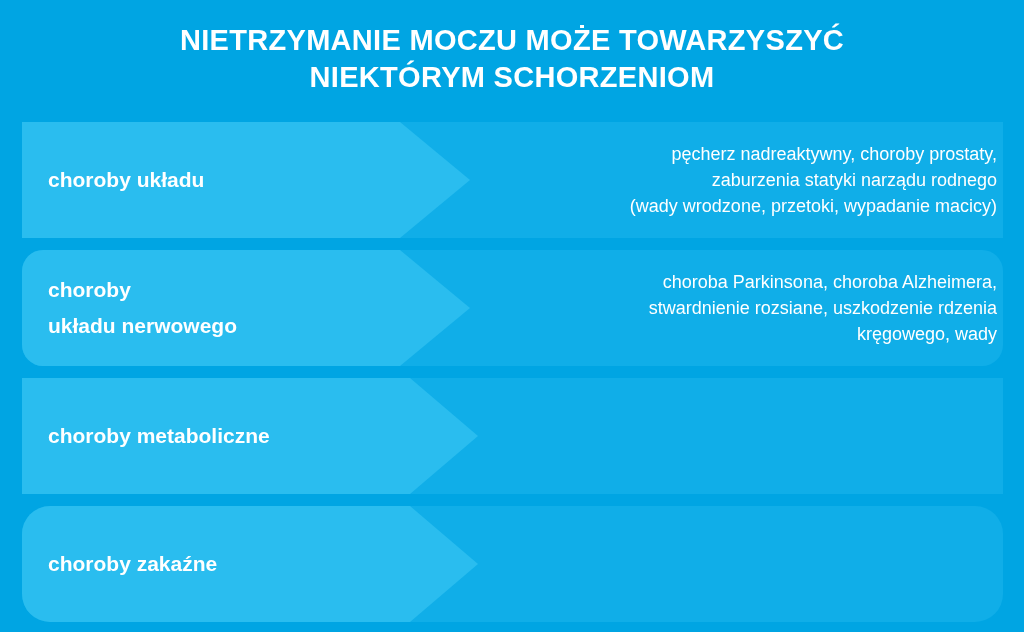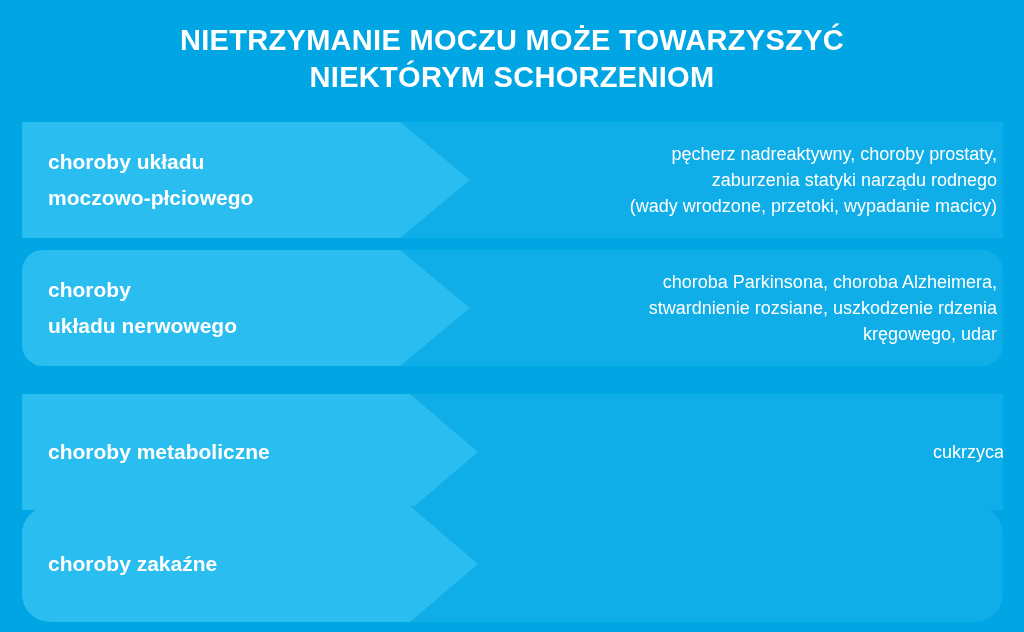--- a/index.html
+++ b/index.html
@@ -45,21 +45,21 @@
   .row {
     position: absolute;
     left: 22px;
     width: 981px;
     height: 116px;
     background: #10aee8;
     overflow: hidden;
   }
   #row-0 { top: 122px; }
   #row-1 { top: 250px; border-radius: 21px; }
-  #row-2 { top: 394px; }
+  #row-2 { top: 378px; }
   #row-3 { top: 506px; border-radius: 28px; }
 
   
   .arrow {
     position: absolute;
     left: 0;
     top: 0;
     height: 116px;
     background: #2abdef;
   }
@@ -113,49 +113,45 @@
 
   <div id="title-block">
     <span class="title-line">NIETRZYMANIE MOCZU MOŻE TOWARZYSZYĆ</span>
     <span class="title-line">NIEKTÓRYM SCHORZENIOM</span>
   </div>
 
   <div class="row" id="row-0">
     <div class="arrow long"></div>
     <div class="arrow-label">
       <span class="lbl-line">choroby układu</span>
-      <span class="lbl-line">moczowo-płciowego</span>
     </div>
     <div class="detail">
       <span class="det-line">pęcherz nadreaktywny, choroby prostaty,</span>
       <span class="det-line">zaburzenia statyki narządu rodnego</span>
       <span class="det-line">(wady wrodzone, przetoki, wypadanie macicy)</span>
     </div>
   </div>
 
   <div class="row" id="row-1">
     <div class="arrow long"></div>
     <div class="arrow-label">
       <span class="lbl-line">choroby</span>
       <span class="lbl-line">układu nerwowego</span>
     </div>
     <div class="detail">
       <span class="det-line">choroba Parkinsona, choroba Alzheimera,</span>
       <span class="det-line">stwardnienie rozsiane, uszkodzenie rdzenia</span>
-      <span class="det-line">kręgowego, udar</span>
+      <span class="det-line">kręgowego, wady</span>
     </div>
   </div>
 
   <div class="row" id="row-2">
     <div class="arrow short"></div>
     <div class="arrow-label">
       <span class="lbl-line">choroby metaboliczne</span>
-    </div>
-    <div class="detail offset-short">
-      <span class="det-line">cukrzyca</span>
     </div>
   </div>
 
   <div class="row" id="row-3">
     <div class="arrow short"></div>
     <div class="arrow-label">
       <span class="lbl-line">choroby zakaźne</span>
     </div>
   </div>
 

